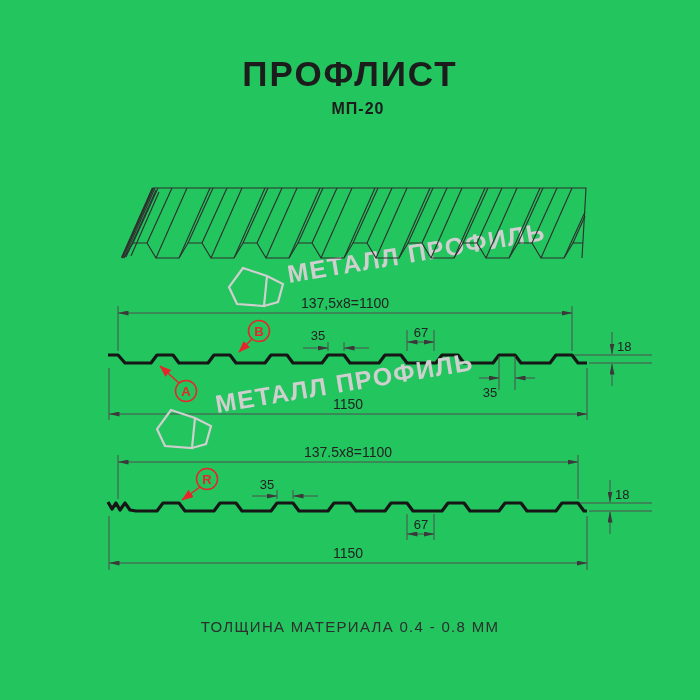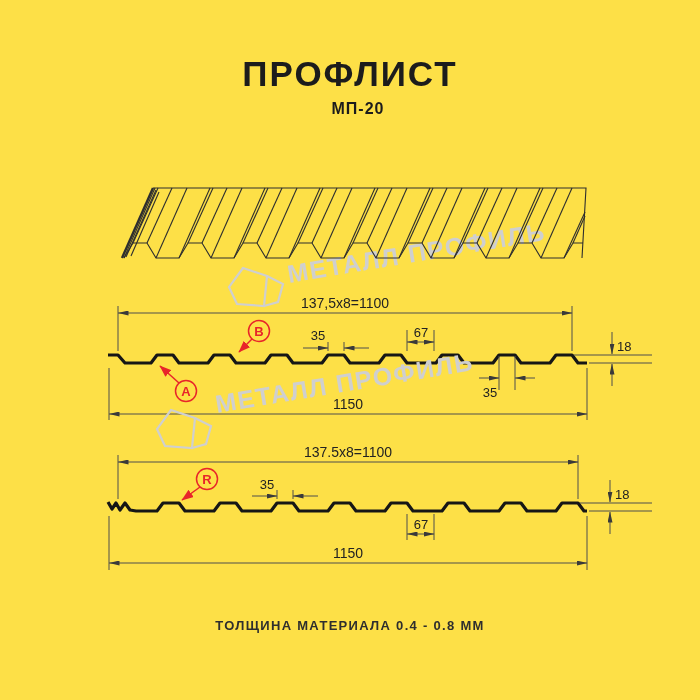--- a/index.html
+++ b/index.html
@@ -1,23 +1,23 @@
 <!DOCTYPE html>
 <html><head>
 <meta charset="utf-8">
 <style>
   html,body{margin:0;padding:0;background:#fff;}
-  .page{position:relative;width:700px;height:700px;background:#fde047;overflow:hidden;
+  .page{position:relative;width:700px;height:700px;background:#22c55e;overflow:hidden;
         font-family:"Liberation Sans",sans-serif;}
   .title{position:absolute;top:54px;left:0;width:700px;text-align:center;
          font-size:35px;font-weight:bold;letter-spacing:2px;color:#1c1c1c;}
   .subtitle{position:absolute;top:100px;left:8px;width:700px;text-align:center;
             font-size:16px;font-weight:bold;letter-spacing:1px;color:#1c1c1c;}
   .footer{position:absolute;top:618px;left:0;width:700px;text-align:center;
-          font-size:13px;font-weight:bold;letter-spacing:1.3px;color:#2e2e2e;}
+          font-size:15px;font-weight:normal;letter-spacing:1.3px;color:#2e2e2e;}
   svg{position:absolute;top:0;left:0;}
   .prof{stroke:#161616;stroke-width:3.2;fill:none;stroke-linejoin:round;}
   .sheet{stroke:#2e2e2e;stroke-width:1.1;fill:none;}
   .sheetBold{stroke:#2e2e2e;stroke-width:2.4;fill:none;}
   .dim{stroke:#4f4f4f;stroke-width:1;fill:none;}
   .dimtxt{fill:#222;font-size:13px;}
   .dimtxt-lg{fill:#222;font-size:14px;}
   .red{stroke:#e8252a;stroke-width:1.5;fill:none;}
   .redtxt{fill:#e8252a;font-size:13px;font-weight:bold;}
   .wm{stroke:#cfcfcf;stroke-width:2.2;fill:none;}

